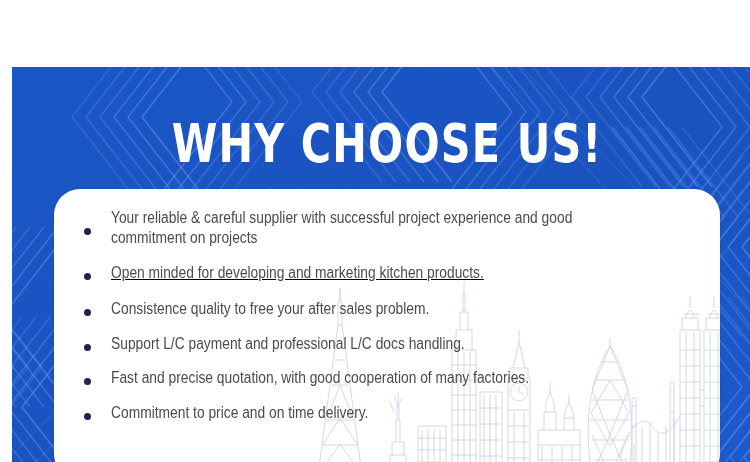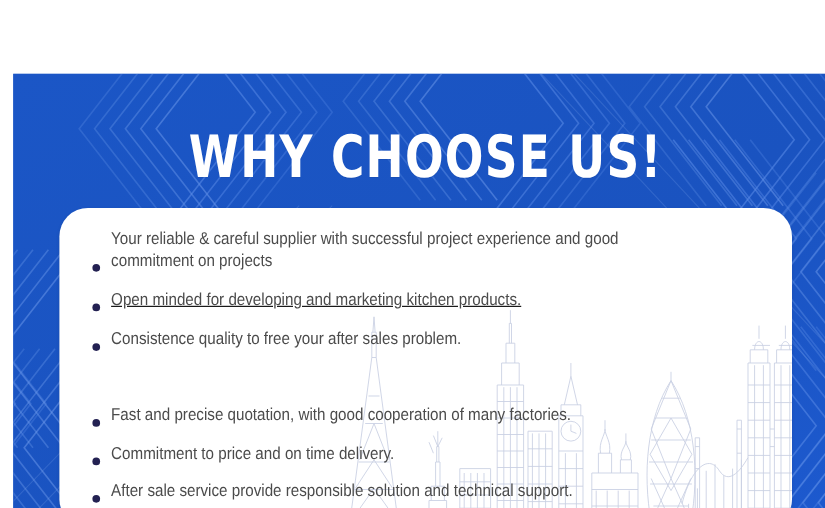--- a/index.html
+++ b/index.html
@@ -100,21 +100,22 @@
     padding: 0;
     margin: 0;
     list-style: none;
   }
 
   .bullet-row {
     position: absolute;
     left: 30px;
     width: 612px;
     display: flex;
-    align-items: flex-end;
+    align-items: center;
+    gap: 10px;
   }
 
   .bullet-dot {
     flex: 0 0 auto;
     width: 7px;
     height: 7px;
     border-radius: 50%;
     background: #232152;
     margin-top: 7px;
     margin-right: 10px;
@@ -318,29 +319,29 @@
             <span class="bullet-text" style="color: rgb(75, 75, 75);">Your reliable &amp; careful supplier with successful project experience and good commitment on projects</span>
           </li>
           <li class="bullet-row" style="top: 74px; text-decoration: underline;">
             <span class="bullet-dot" style="background: rgb(35, 33, 82);"></span>
             <span class="bullet-text" style="color: rgb(75, 75, 75);">Open minded for developing and marketing kitchen products.</span>
           </li>
           <li class="bullet-row" style="top: 110px;">
             <span class="bullet-dot" style="background: rgb(35, 33, 82);"></span>
             <span class="bullet-text" style="color: rgb(75, 75, 75);">Consistence quality to free your after sales problem.</span>
           </li>
+          <li class="bullet-row" style="top: 145px;">
+            <span class="bullet-dot" style="background: rgb(35, 33, 82);"></span>
+            <span class="bullet-text" style="color: rgb(75, 75, 75);">Support L/C payment and professional L/C docs handling.</span>
+          </li>
           <li class="bullet-row" style="top: 214px;">
             <span class="bullet-dot" style="background: rgb(35, 33, 82);"></span>
             <span class="bullet-text" style="color: rgb(75, 75, 75);">Commitment to price and on time delivery.</span>
           </li>
           <li class="bullet-row" style="top: 179px;">
             <span class="bullet-dot" style="background: rgb(35, 33, 82);"></span>
             <span class="bullet-text" style="color: rgb(75, 75, 75);">Fast and precise quotation, with good cooperation of many factories.</span>
-          </li>
-          <li class="bullet-row" style="top: 248px;">
-            <span class="bullet-dot" style="background: rgb(35, 33, 82);"></span>
-            <span class="bullet-text" style="color: rgb(75, 75, 75);">After sale service provide responsible solution and technical support.</span>
           </li>
         </ul>
 
     </div>
   </div>
 </div>
 
 </body></html>

